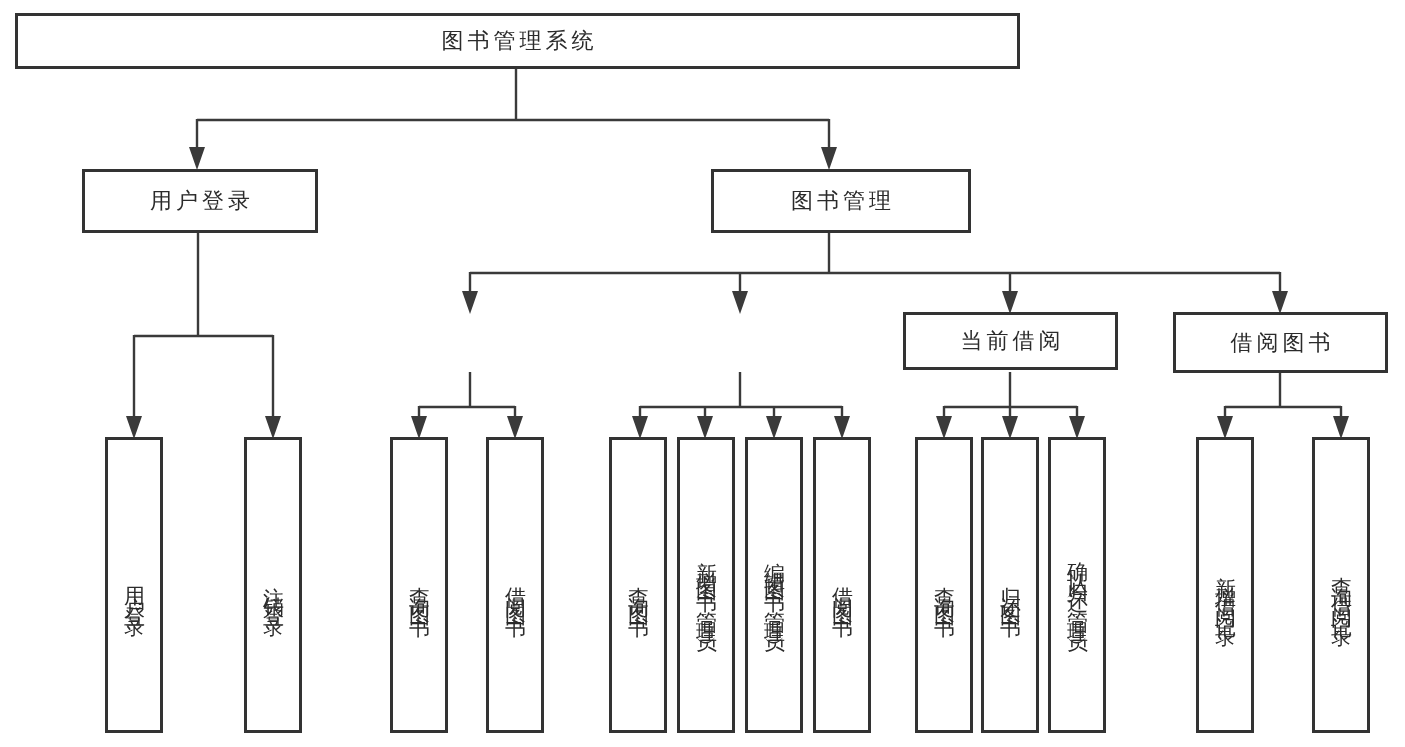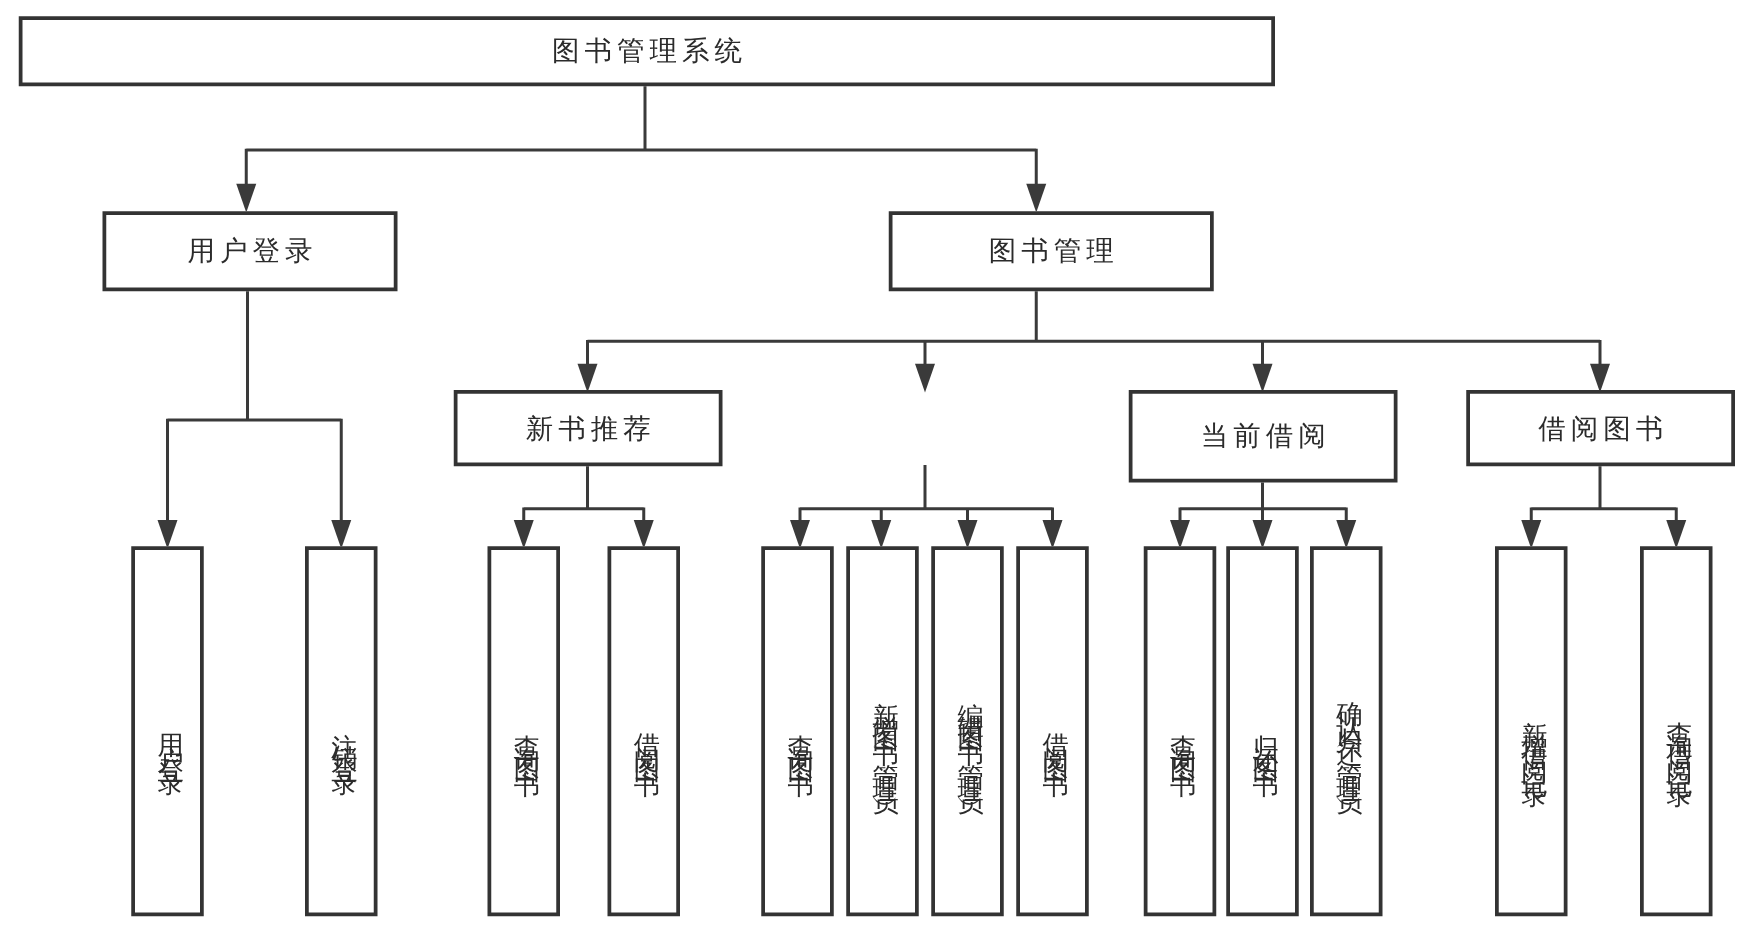--- a/index.html
+++ b/index.html
@@ -1,19 +1,19 @@
 <!DOCTYPE html>
 <html style="--line-color: #3a3a3a; --box-border: #333333; --box-fill: #ffffff; --text-color: #2b2b2b; --watermark-color: #9d9d9d; --background: #ffffff;"><head>
 <meta charset="utf-8">
 <style>
   html,body { margin:0; padding:0; background:var(--background,#ffffff); }
   .canvas {
     position:relative; width:1405px; height:747px; overflow:hidden;
     background:var(--background,#ffffff);
-    font-family:Liberation Mono, monospace;
+    font-family:Liberation Serif, serif;
     color:var(--text-color,#2b2b2b);
   }
   .connectors { position:absolute; left:0; top:0; color:var(--line-color,#3a3a3a); }
   .node {
     position:absolute; box-sizing:border-box;
     background:var(--box-fill,#ffffff);
     border:3px solid var(--box-border,#333333);
     display:flex; align-items:center; justify-content:center;
   }
   .hnode span {
@@ -73,24 +73,21 @@
     <span>图书管理系统</span>
   </div>
 
   <div class="node hnode" style="left:82px;top:169px;width:236px;height:64px">
     <span>用户登录</span>
   </div>
   <div class="node hnode" style="left:711px;top:169px;width:260px;height:64px">
     <span>图书管理</span>
   </div>
 
-  <div class="node hnode" style="left:363px;top:312px;width:215px;height:61px">
-    <span>新书推荐</span>
-  </div>
-  <div class="node hnode" style="left:903px;top:312px;width:215px;height:74px">
+  <div class="node hnode" style="left:903px;top:312px;width:215px;height:58px">
     <span>当前借阅</span>
   </div>
   <div class="node hnode" style="left:1173px;top:312px;width:215px;height:61px">
     <span>借阅图书</span>
   </div>
 
   <div class="node vnode" style="left:105px;top:437px;width:58px;height:296px">
     <span>用户登录</span>
   </div>
   <div class="node vnode" style="left:244px;top:437px;width:58px;height:296px">

